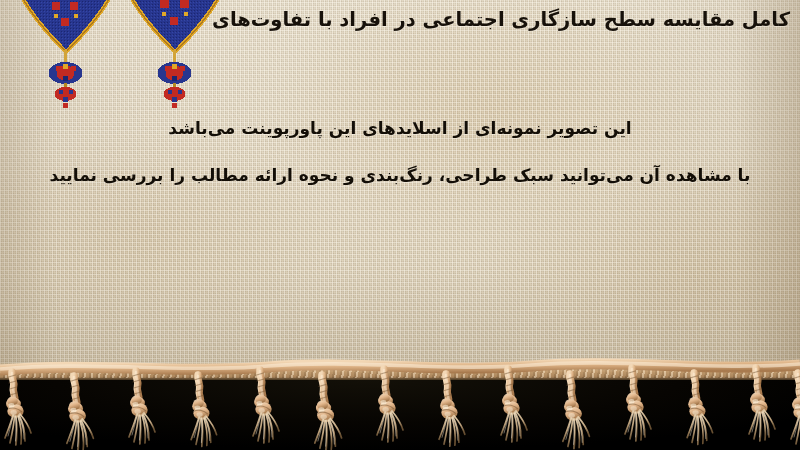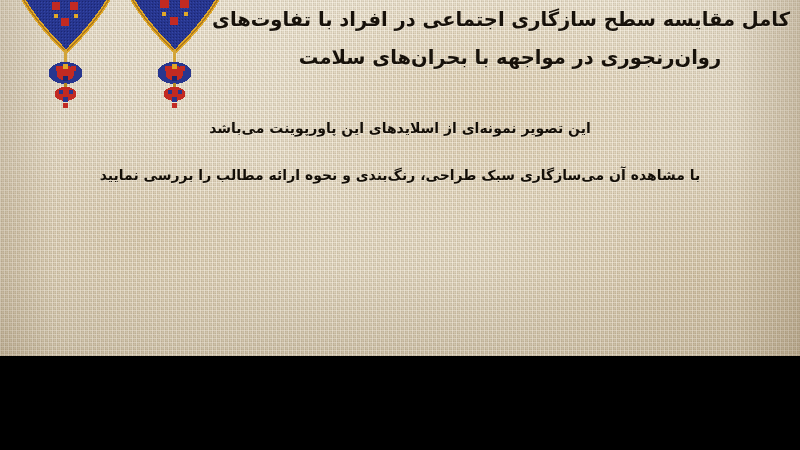--- a/index.html
+++ b/index.html
@@ -8,21 +8,21 @@
     padding: 0;
     background: #000;
   }
   body {
     font-family: "DejaVu Sans", sans-serif;
   }
 
   #slide {
     position: relative;
     width: 800px;
-    height: 356px;
+    height: 450px;
     overflow: hidden;
     background: #737373;
     user-select: none;
   }
 
   
   .canvas-bg {
     position: absolute;
     left: 0; top: 0;
     width: 800px;
@@ -121,21 +121,21 @@
   .body-block {
     position: absolute;
     right: 18px;
     top: 108px;
     width: 764px;
     text-align: center;
     color: #130e07;
   }
   .body-line {
     font-family: "DejaVu Sans", "Liberation Sans", sans-serif;
-    font-size: 14px;
+    font-size: 17px;
     font-weight: 700;
     line-height: 40px;
     color: #130e07;
     white-space: nowrap;
     text-shadow: 0 1px 0 rgba(255,250,238,0.30);
   }
   .body-line.first { margin-bottom: 7px; }
 
   
   .black-band {
@@ -354,26 +354,25 @@
         <rect x="45" y="148" width="4" height="4" fill="#27368f"></rect>
         <rect x="55" y="148" width="4" height="4" fill="#27368f"></rect>
         <rect x="49" y="155" width="5" height="5" fill="#27368f"></rect>
       </g>
       <rect x="49" y="161" width="5" height="5" fill="#c22a22"></rect>
     </svg>
   </div>
 
   <div class="title-block">
     <div class="title-line">کامل مقایسه سطح سازگاری اجتماعی در افراد با تفاوت‌های</div>
-    <div class="title-line">روان‌رنجوری در مواجهه با بحران‌های سلامت</div>
   </div>
 
   <div class="body-block">
     <div class="body-line first">این تصویر نمونه‌ای از اسلایدهای این پاورپوینت می‌باشد</div>
-    <div class="body-line">با مشاهده آن می‌سازگاری سبک طراحی، رنگ‌بندی و نحوه ارائه مطالب را بررسی نمایید</div>
+    <div class="body-line">با مشاهده آن می‌توانید سبک طراحی، رنگ‌بندی و نحوه ارائه مطالب را بررسی نمایید</div>
   </div>
 
   <div class="black-band"></div>
   <div class="selvage"></div>
   <div class="selvage-twist"></div>
 
   <svg class="fringe-layer" width="800" height="92" viewBox="0 0 800 92">
     <defs>
       <linearGradient id="cordG" x1="0" y1="0" x2="1" y2="1">
         <stop offset="0%" stop-color="#f3d8b6"></stop>

